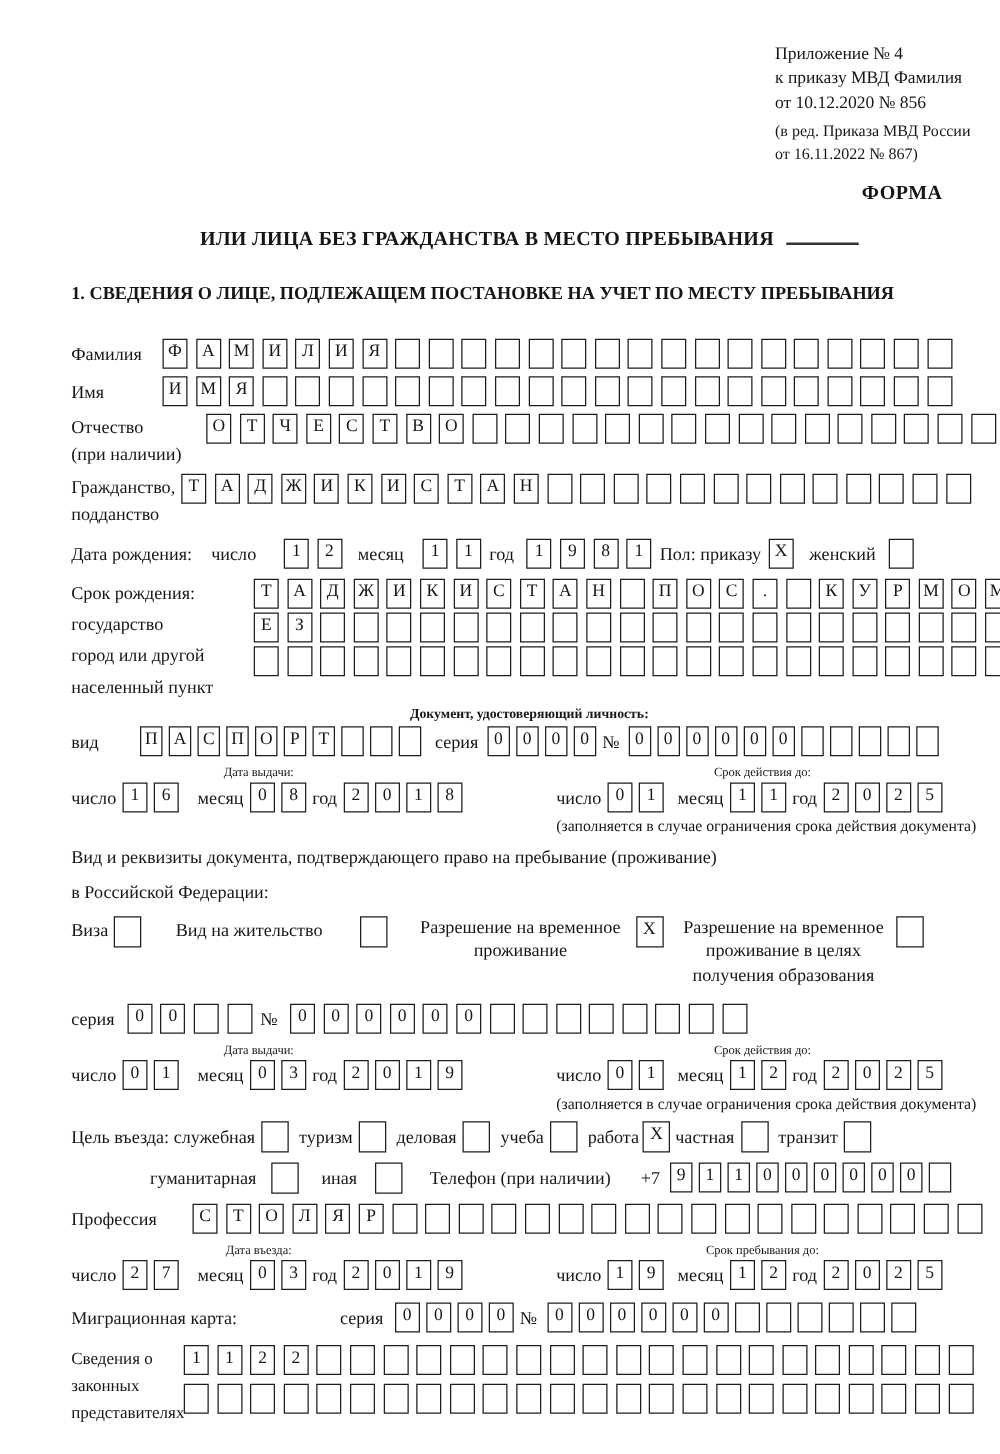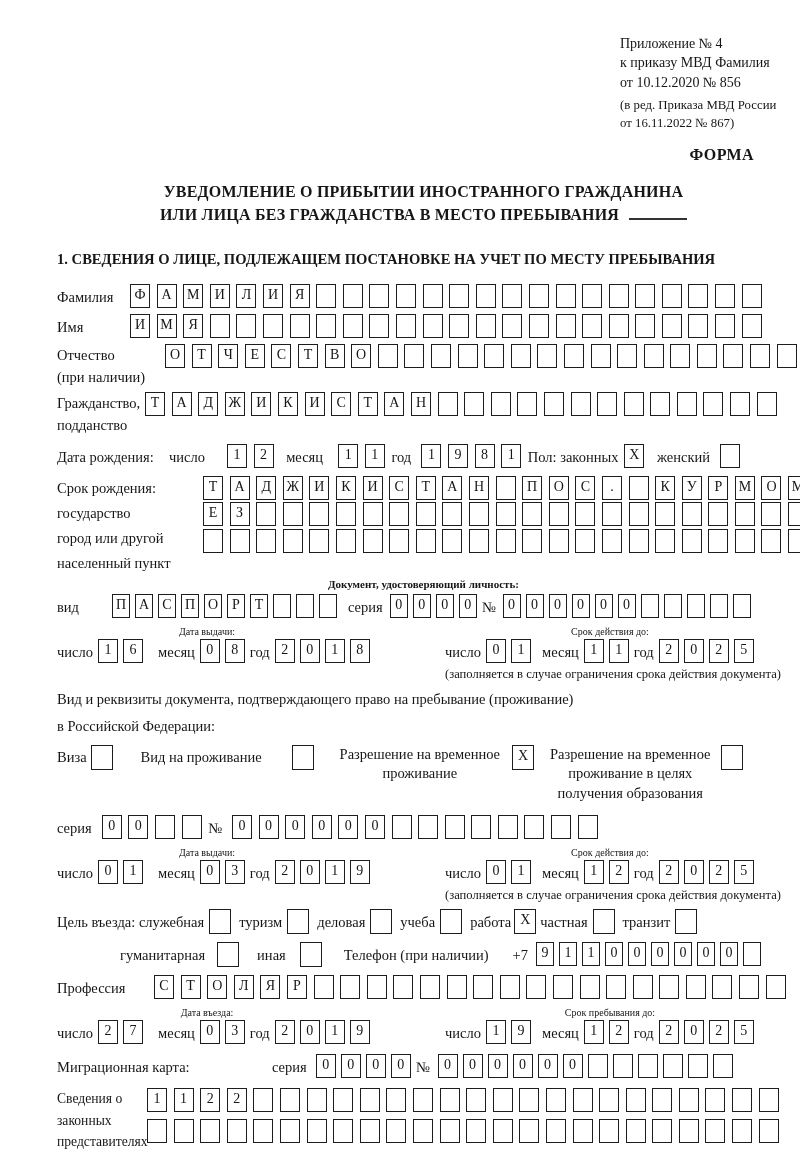--- a/index.html
+++ b/index.html
@@ -81,27 +81,26 @@
     <div>от 10.12.2020 № 856</div>
     <div class="edition">
       <div>(в ред. Приказа МВД России</div>
       <div>от 16.11.2022 № 867)</div>
     </div>
   </div>
 
   <div class="forma">ФОРМА</div>
 
   <div class="title">
-    <div>УВЕДОМЛЕНИЕ О ПРИБЫТИИ ИНОСТРАННОГО ГРАЖДАНИНА</div>
     <div><span>ИЛИ ЛИЦА БЕЗ ГРАЖДАНСТВА В МЕСТО ПРЕБЫВАНИЯ</span><span class="title-underline"></span></div>
   </div>
 
   <div class="sec-heading">1. СВЕДЕНИЯ О ЛИЦЕ, ПОДЛЕЖАЩЕМ ПОСТАНОВКЕ НА УЧЕТ ПО МЕСТУ ПРЕБЫВАНИЯ</div>
 
-  <div class="row" style="margin-top:16px">
+  <div class="row" style="margin-top:27px">
     <span class="lbl w73">Фамилия</span>
     <span class="cells"><span class="cell">Ф</span><span class="cell">А</span><span class="cell">М</span><span class="cell">И</span><span class="cell">Л</span><span class="cell">И</span><span class="cell">Я</span><span class="cell"></span><span class="cell"></span><span class="cell"></span><span class="cell"></span><span class="cell"></span><span class="cell"></span><span class="cell"></span><span class="cell"></span><span class="cell"></span><span class="cell"></span><span class="cell"></span><span class="cell"></span><span class="cell"></span><span class="cell"></span><span class="cell"></span><span class="cell"></span><span class="cell"></span></span>
   </div>
 
   <div class="row">
     <span class="lbl w73">Имя</span>
     <span class="cells"><span class="cell">И</span><span class="cell">М</span><span class="cell">Я</span><span class="cell"></span><span class="cell"></span><span class="cell"></span><span class="cell"></span><span class="cell"></span><span class="cell"></span><span class="cell"></span><span class="cell"></span><span class="cell"></span><span class="cell"></span><span class="cell"></span><span class="cell"></span><span class="cell"></span><span class="cell"></span><span class="cell"></span><span class="cell"></span><span class="cell"></span><span class="cell"></span><span class="cell"></span><span class="cell"></span><span class="cell"></span></span>
   </div>
 
   <div class="row">
@@ -121,21 +120,21 @@
   </div>
 
   <div class="row" style="margin-top:8px">
     <span class="lbl" style="width:112px">Дата рождения:</span>
     <span class="lbl" style="width:58px">число</span>
     <span class="cells"><span class="cell">1</span><span class="cell">2</span></span>
     <span class="lbl smallgap" style="width:52px">месяц</span>
     <span class="cells"><span class="cell">1</span><span class="cell">1</span></span>
     <span class="lbl" style="width:30px">год</span>
     <span class="cells"><span class="cell">1</span><span class="cell">9</span><span class="cell">8</span><span class="cell">1</span></span>
-    <span class="lbl">Пол: законных</span>
+    <span class="lbl">Пол: приказу</span>
     <span class="cells smallgap"><span class="cell">X</span></span>
     <span class="lbl smallgap">женский</span>
     <span class="cells inlinegap"><span class="cell"></span></span>
   </div>
 
   <div class="multiblock">
     <div class="mlabel" style="width:84px; white-space:nowrap">
       <span>Срок рождения:</span><br>
       <span>государство</span><br>
       <span>город или другой</span><br>
@@ -189,21 +188,21 @@
     <div>Вид и реквизиты документа, подтверждающего право на пребывание (проживание)</div>
     <div>в Российской Федерации:</div>
   </div>
 
   <div class="permits">
     <div class="permit-opt">
       <span class="permit-text" style="line-height:25px">Виза</span>
       <span class="cbx" style="margin-left:4px"><span class="cell"></span></span>
     </div>
     <div class="permit-opt" style="margin-left:28px">
-      <span class="permit-text" style="line-height:25px">Вид на проживание</span>
+      <span class="permit-text" style="line-height:25px">Вид на жительство</span>
       <span class="cbx" style="margin-left:30px"><span class="cell"></span></span>
     </div>
     <div class="permit-opt" style="margin-left:26px">
       <span class="permit-text">
         <span>Разрешение на временное</span><br>
         <span>проживание</span>
       </span>
       <span class="cbx" style="margin-left:12px"><span class="cell">X</span></span>
     </div>
     <div class="permit-opt" style="margin-left:16px">

